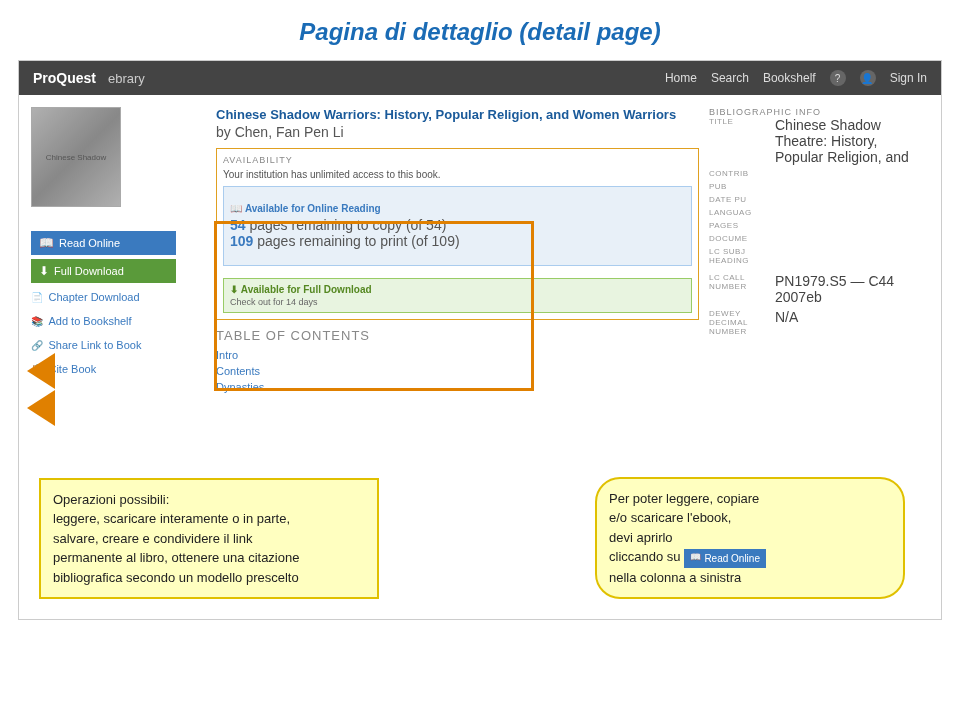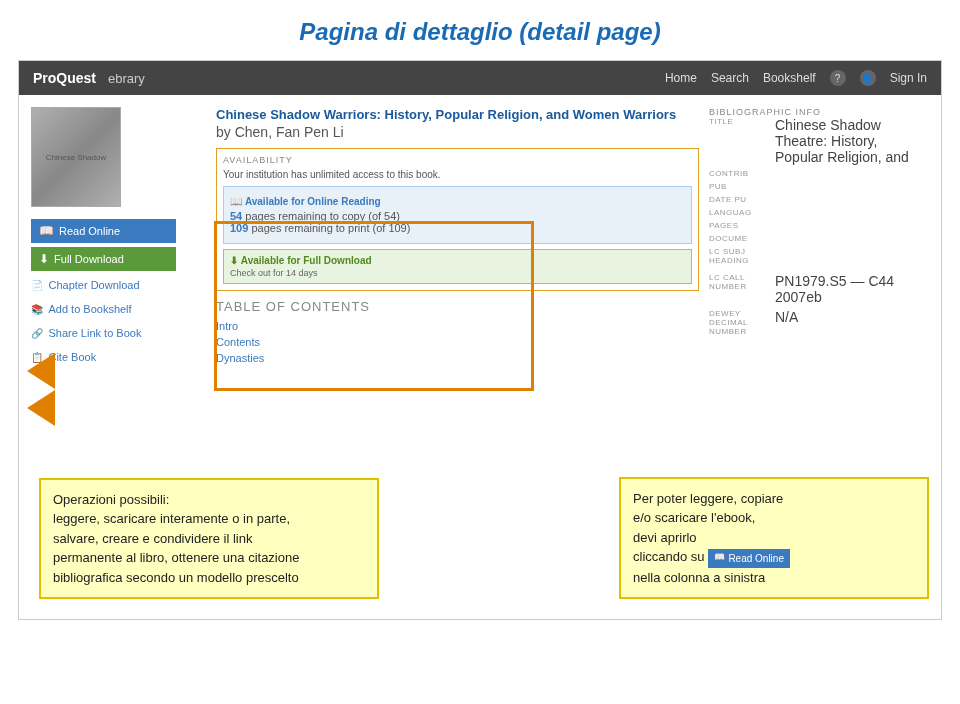--- a/index.html
+++ b/index.html
@@ -79,21 +79,21 @@
       width: 90px;
       height: 100px;
       background: #e0e0e0;
       border: 1px solid #aaa;
       display: flex;
       align-items: center;
       justify-content: center;
       font-size: 9px;
       color: #666;
       text-align: center;
-      margin-bottom: 12px;
+      margin-bottom: 24px;
       position: relative;
       overflow: hidden;
     }
     .book-cover-img {
       width: 100%;
       height: 100%;
       background: linear-gradient(135deg, #b0b0b0 0%, #888 50%, #b0b0b0 100%);
       display: flex;
       align-items: center;
       justify-content: center;
@@ -173,31 +173,31 @@
       margin-bottom: 4px;
     }
     .avail-institution {
       font-size: 10px;
       color: #555;
       margin-bottom: 6px;
     }
     .avail-online {
       background: #e8f0f8;
       border: 1px solid #aaccee;
-      padding: 9px 6px;
-      margin-bottom: 5px;
+      padding: 16px 6px;
+      margin-bottom: 12px;
     }
     .avail-online-title {
       font-size: 10px;
       color: #3a7abf;
       font-weight: bold;
       margin-bottom: 3px;
     }
     .avail-pages {
-      font-size: 11px;
+      font-size: 14px;
       color: #555;
     }
     .avail-pages span.num {
       color: #3a7abf;
       font-weight: bold;
     }
     .avail-full {
       background: #e8f4e0;
       border: 1px solid #99cc66;
       padding: 5px 6px;
@@ -274,23 +274,24 @@
 
     .ann-bottom-left {
       bottom: 20px;
       left: 20px;
       width: 340px;
       z-index: 10;
     }
 
     .ann-bottom-right {
       bottom: 20px;
-      right: 12px;
+      right: 36px;
       width: 310px;
       z-index: 10;
+      border-radius: 25px;
     }
 
     
     .inline-btn {
       display: inline-flex;
       align-items: center;
       background: #3a7abf;
       color: #fff;
       padding: 2px 6px;
       font-size: 10px;

